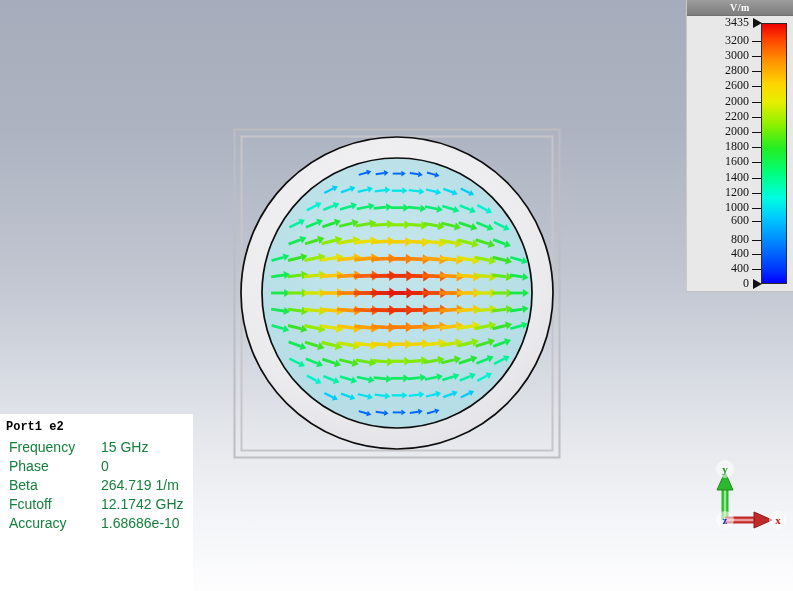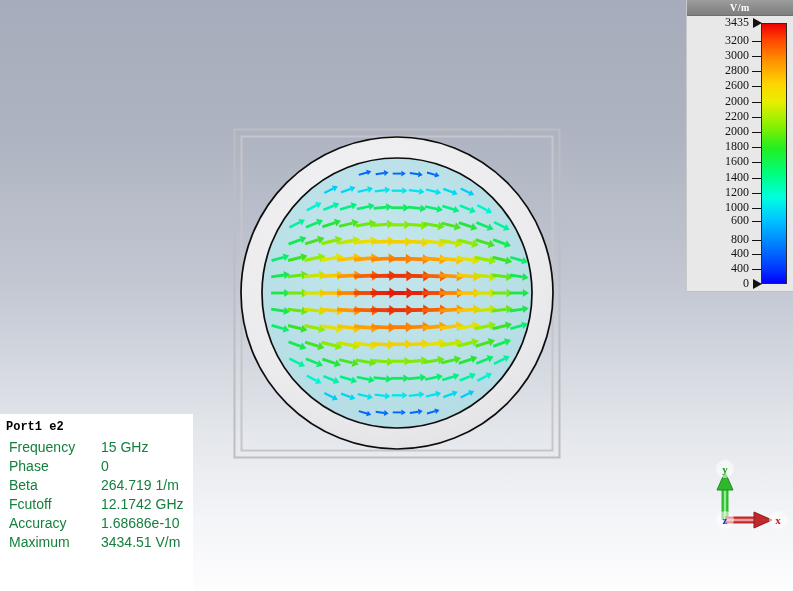--- a/index.html
+++ b/index.html
@@ -644,24 +644,20 @@
           <span class="info-val">264.719 1/m</span>
         </div>
         <div class="info-row">
           <span class="info-key">Fcutoff</span>
           <span class="info-val">12.1742 GHz</span>
         </div>
         <div class="info-row">
           <span class="info-key">Accuracy</span>
           <span class="info-val">1.68686e-10</span>
         </div>
-        <div class="info-row">
-          <span class="info-key">Maximum</span>
-          <span class="info-val">3434.51 V/m</span>
-        </div>
       </div>
   </div>
 
   <div id="axis-triad">
     <svg width="90" height="86" viewBox="0 0 90 86">
 
       <g>
         <line x1="25" y1="68" x2="25" y2="32" stroke="#2db82d" stroke-width="7"></line>
         <line x1="25" y1="68" x2="25" y2="32" stroke="#8ef08e" stroke-width="2.4"></line>
         <path d="M25,20 L33,38 L17,38 Z" fill="#2db82d" stroke="#1c8c1c" stroke-width="1"></path>

